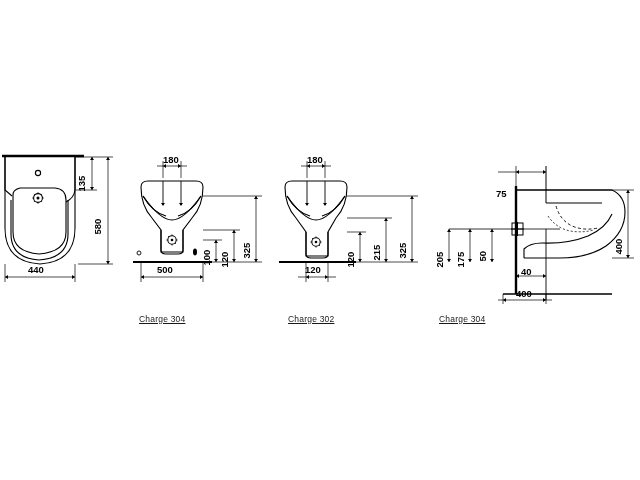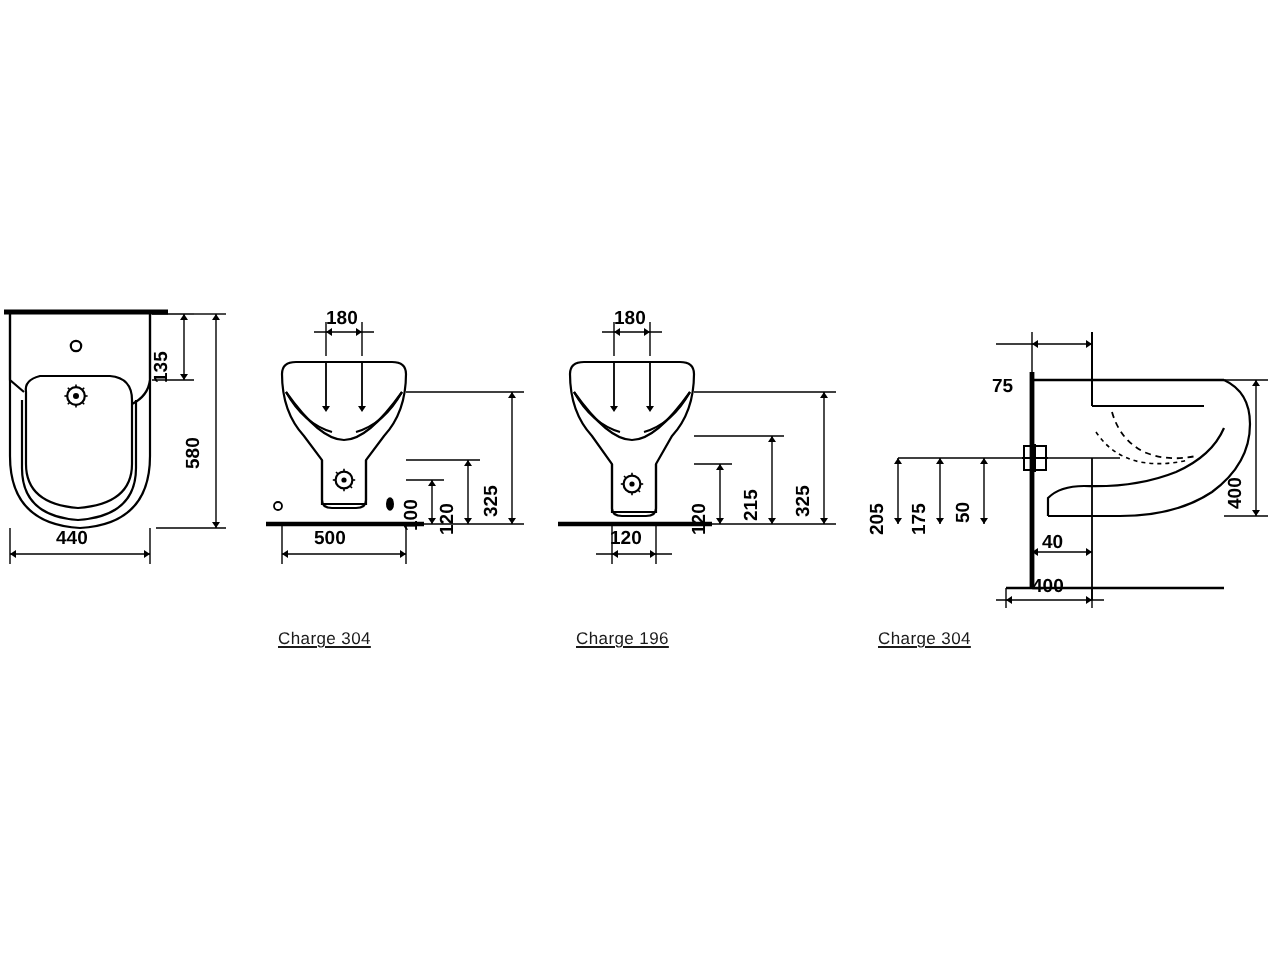--- a/index.html
+++ b/index.html
@@ -353,16 +353,16 @@
 
   <span class="dim" style="left:496px; top:158px;margin-top:31px;">75</span>
   <span class="dim vert" style="left:444px; top:258px;">205</span>
   <span class="dim vert" style="left:465px; top:258px;">175</span>
   <span class="dim vert" style="left:487px; top:252px;">50</span>
   <span class="dim" style="left:521px; top:267px;">40</span>
   <span class="dim" style="left:516px; top:289px;">400</span>
   <span class="dim vert" style="left:623px; top:245px;">400</span>
 
   <div class="caption" id="caption-1">Charge 304</div>
-  <div class="caption" id="caption-2">Charge 196</div>
+  <div class="caption" id="caption-2">Charge 302</div>
   <div class="caption" id="caption-3">Charge 304</div>
 
 </div>
 
 </body></html>

